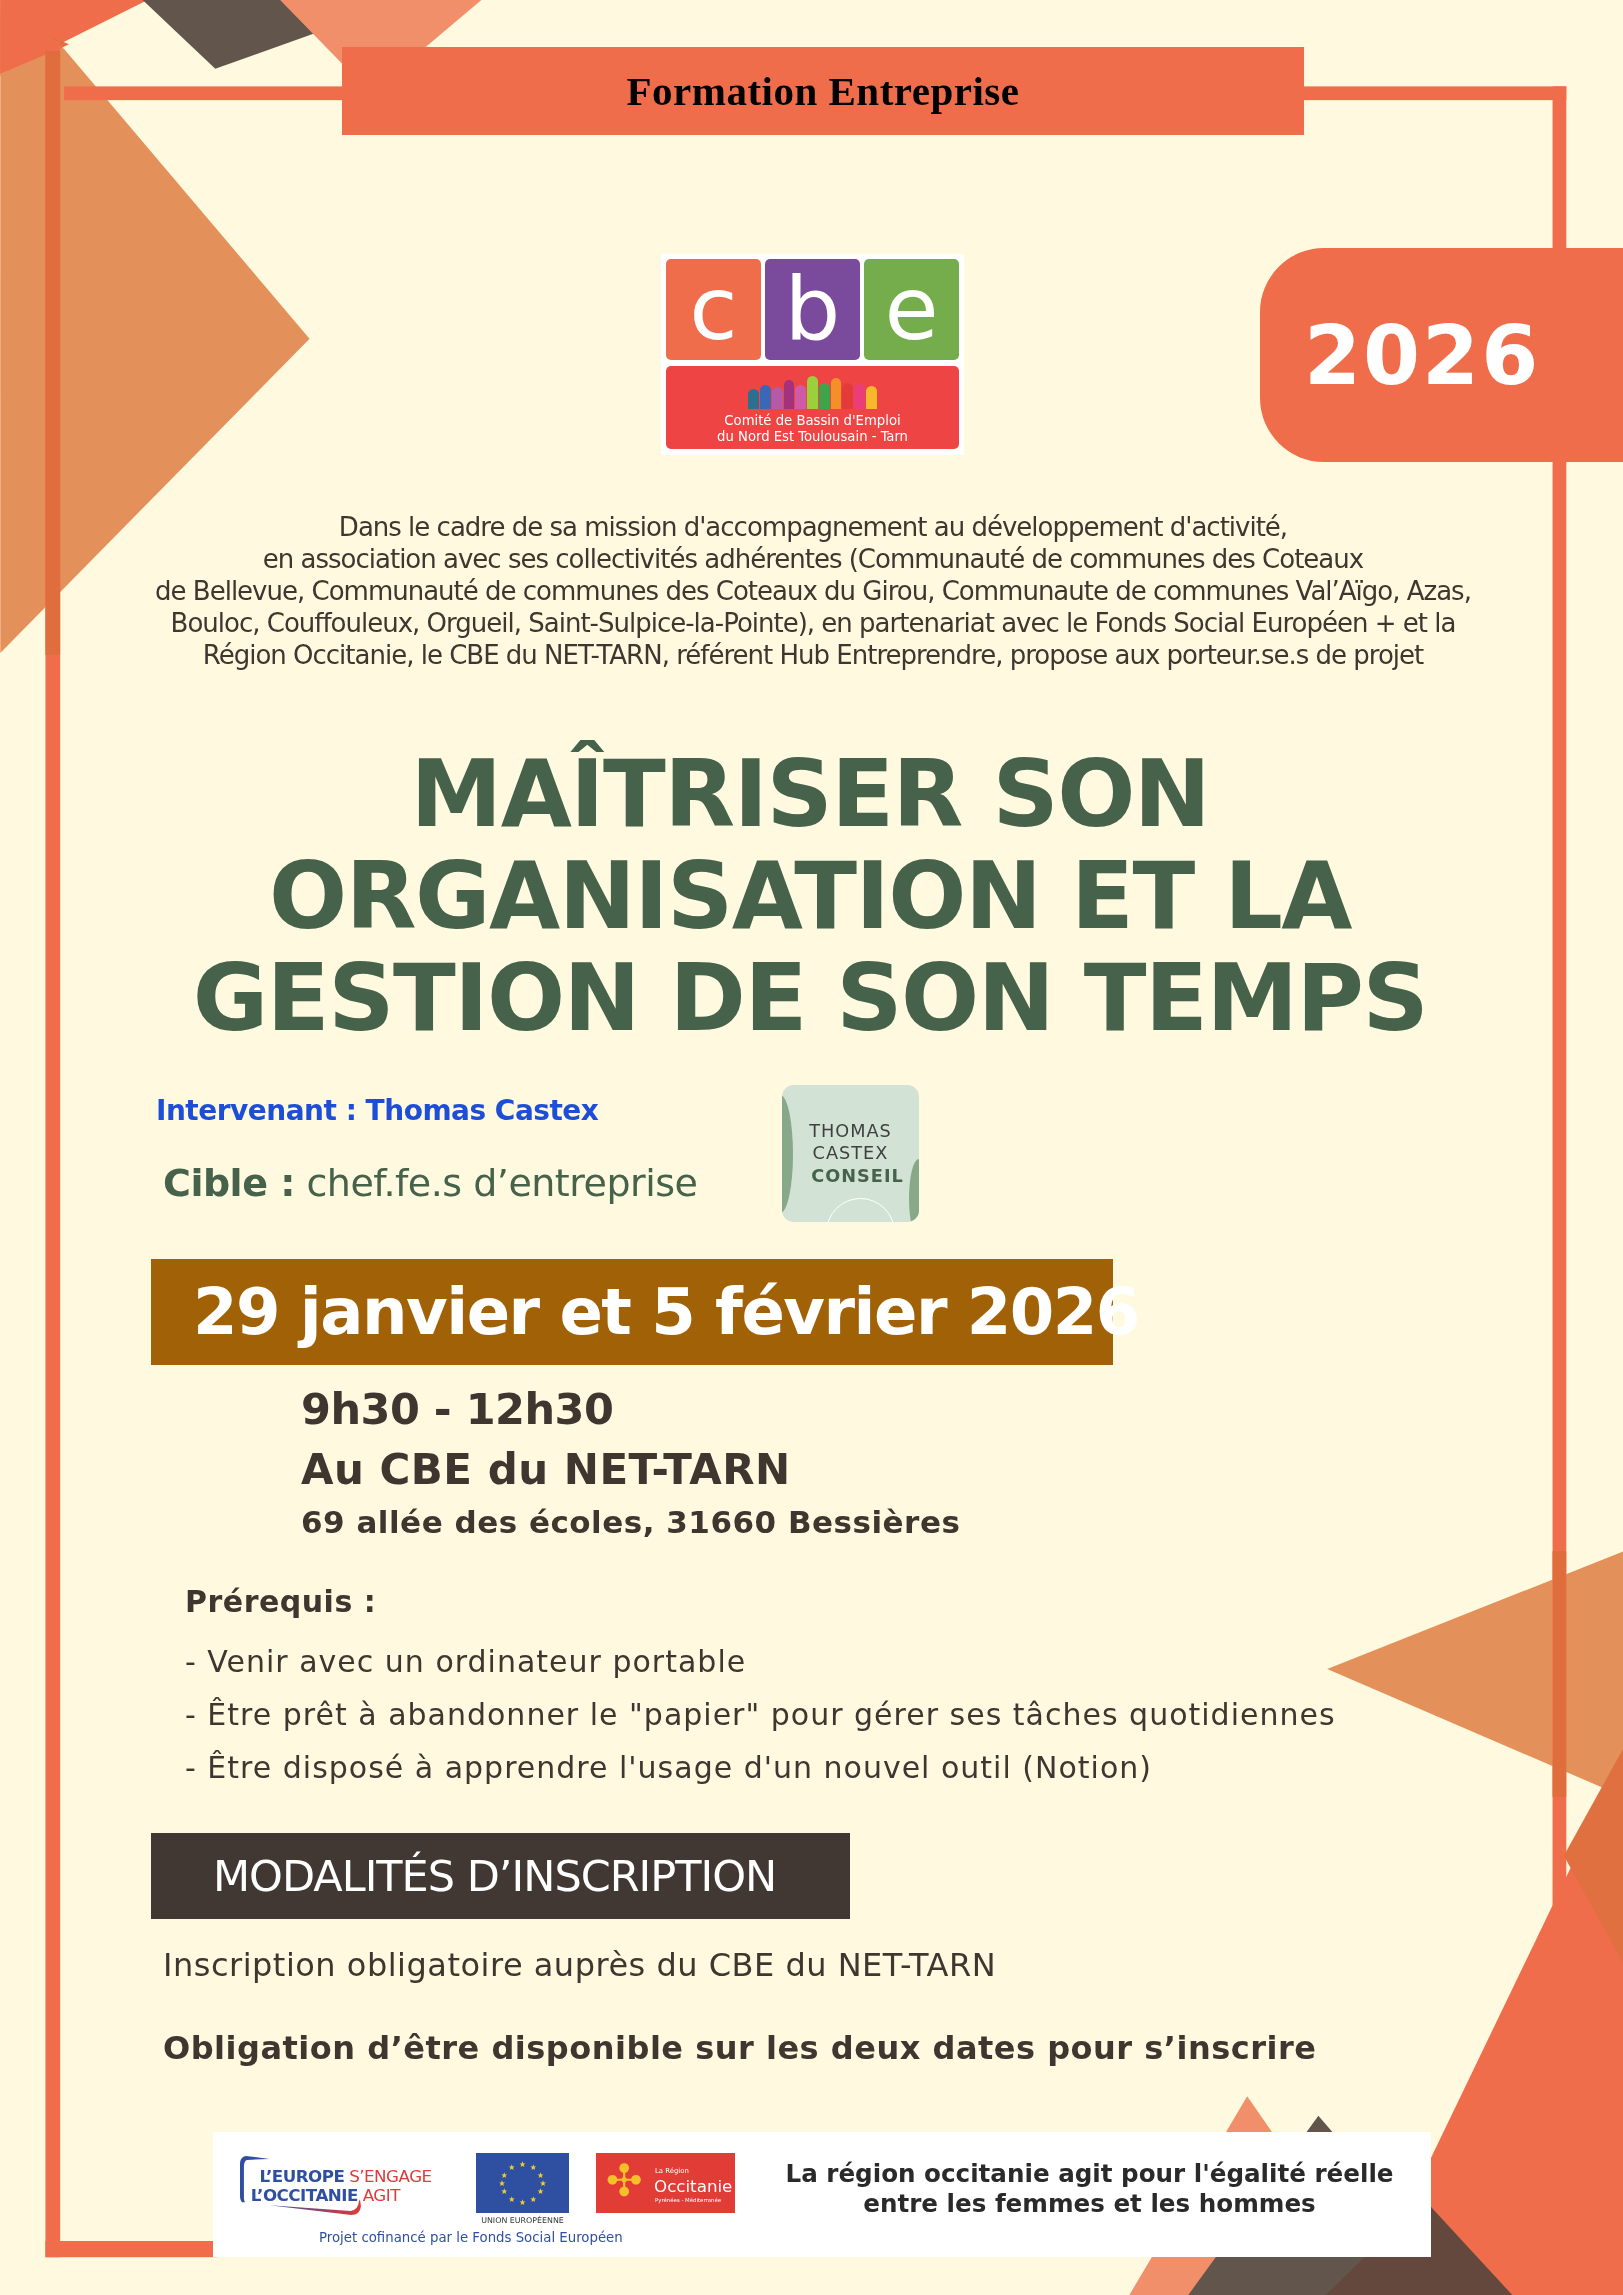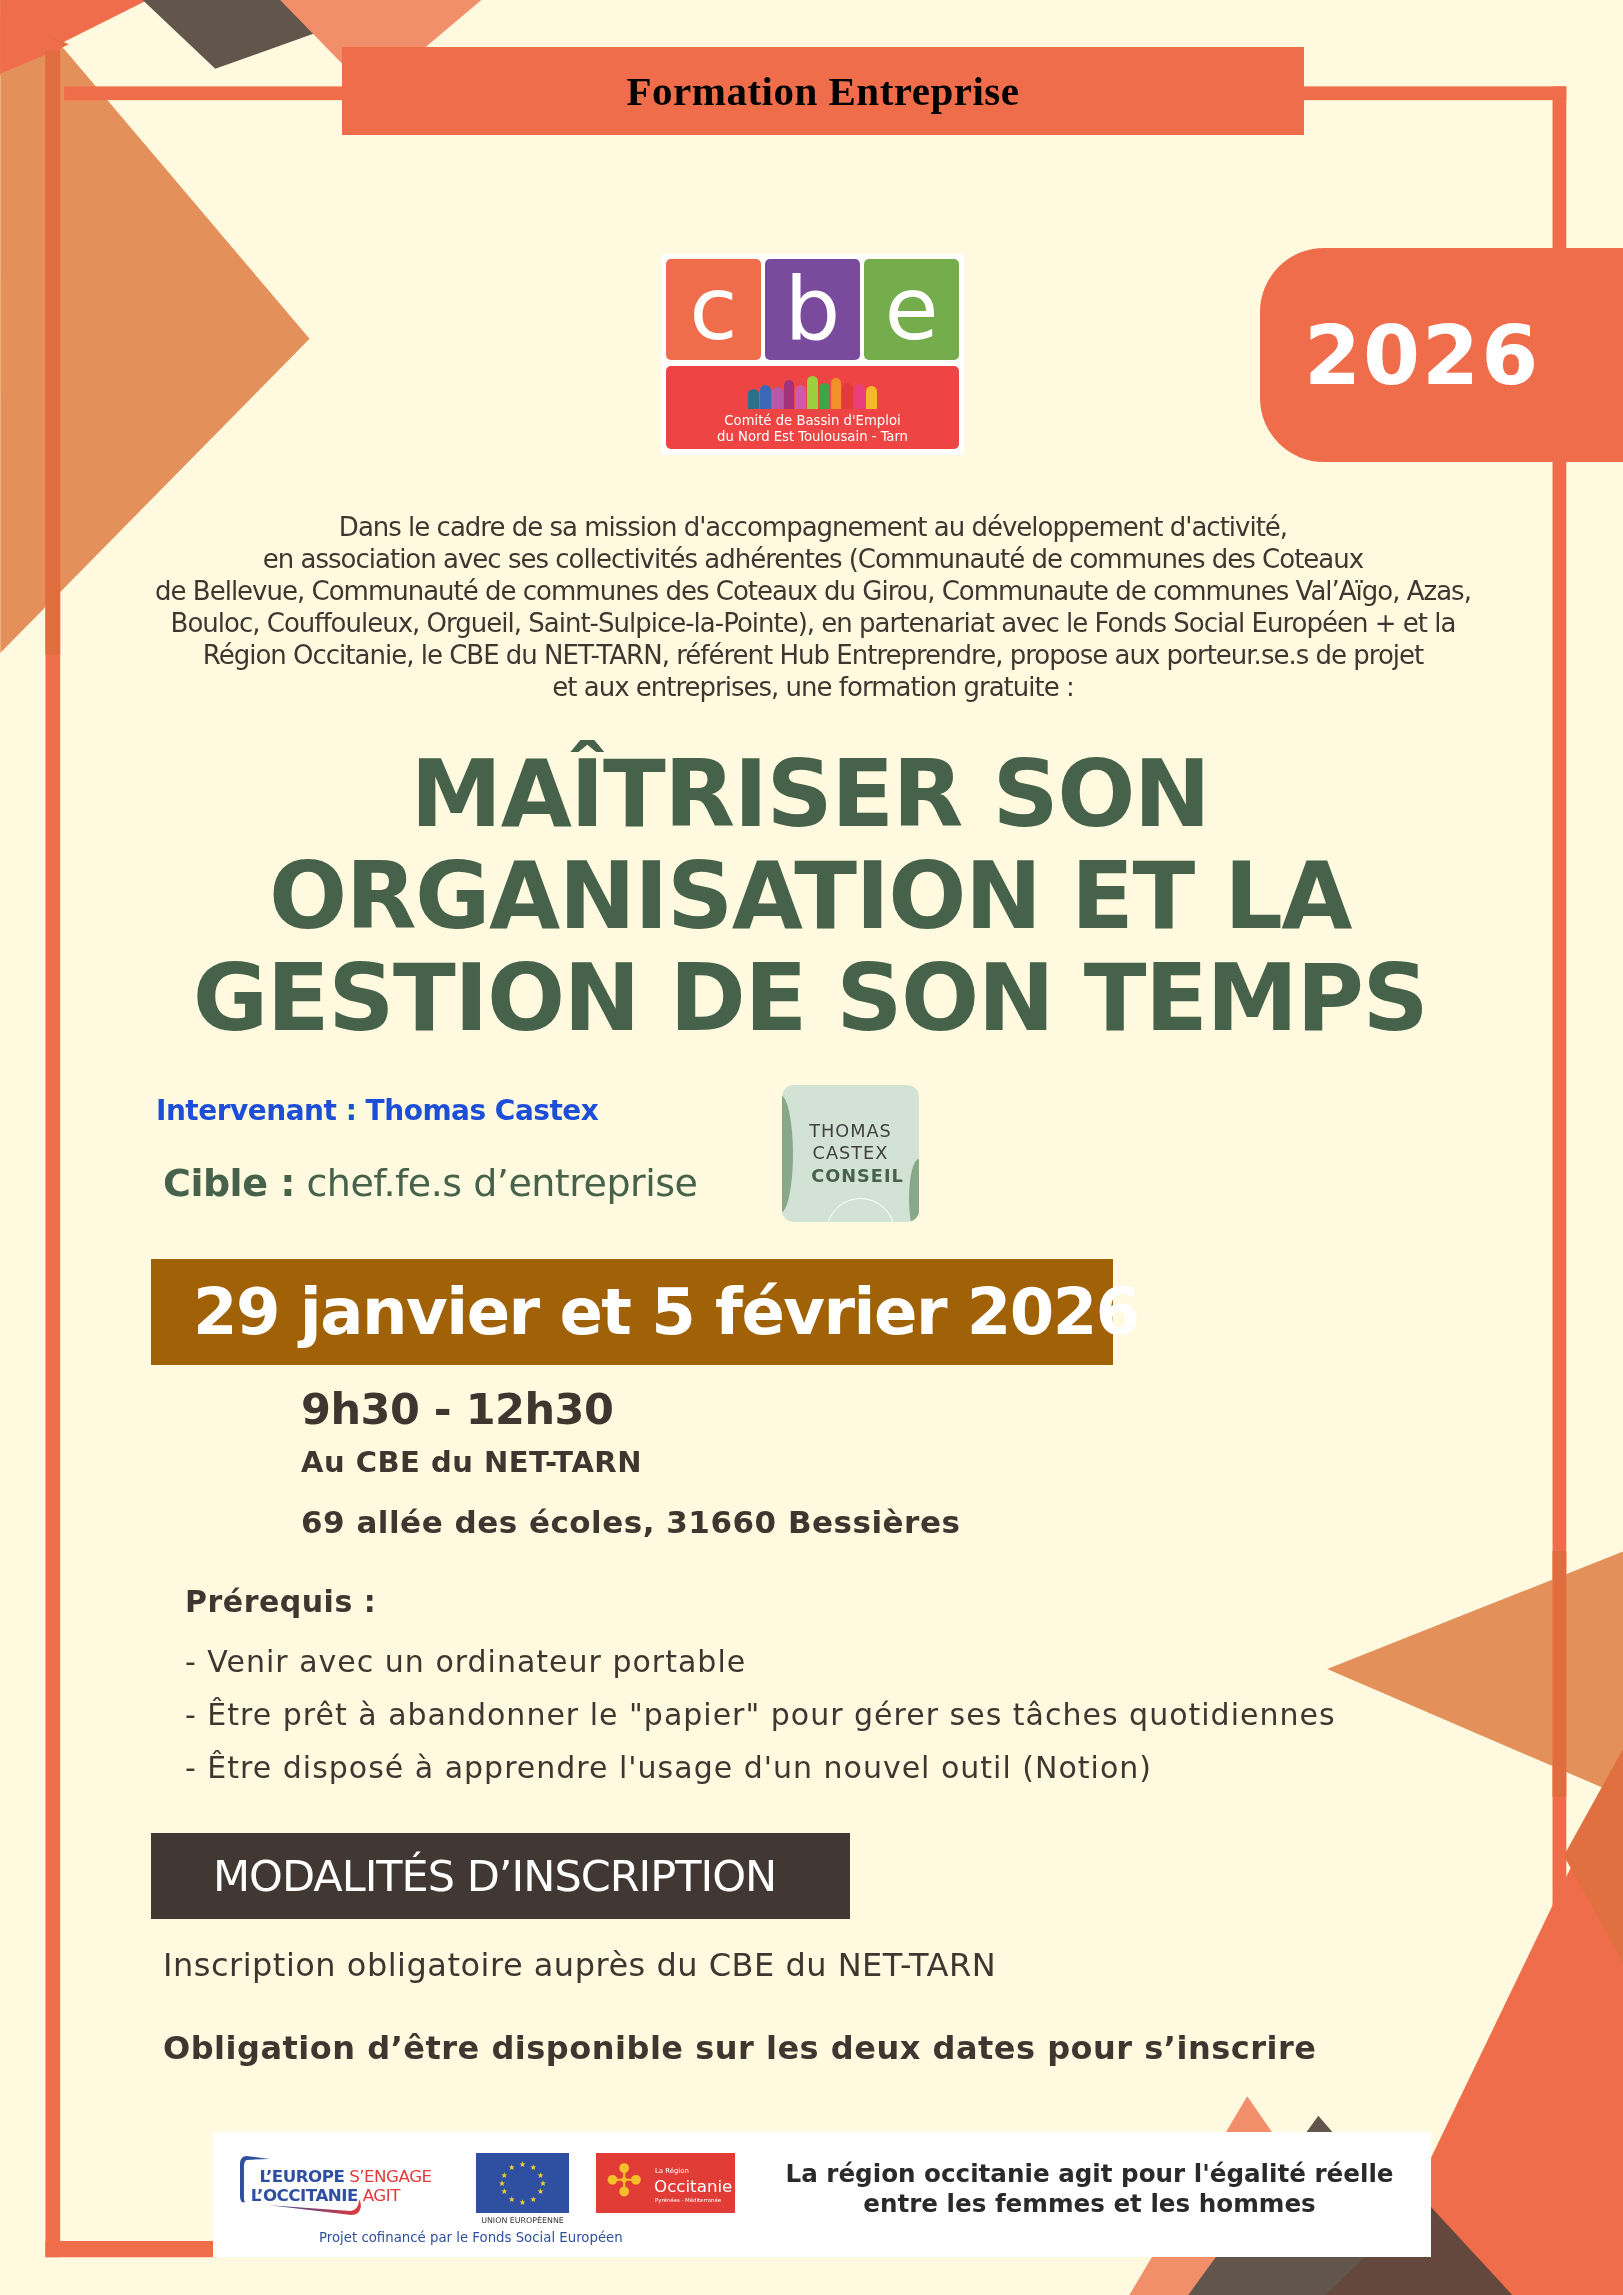--- a/index.html
+++ b/index.html
@@ -37,21 +37,21 @@
   .tc-logo .ln { font-size:17.7px; color:#3f3f3f; letter-spacing:1px; line-height:22.6px; font-family:"DejaVu Sans", sans-serif; }
   .tc-logo .ln.b { color:#46624a; font-weight:bold;margin-left:14px; }
   .tc-logo .edge-l { position:absolute; left:-14.7px; top:9.8px; width:25.5px; height:118px; border-radius:50%; background:#87a889; }
   .tc-logo .edge-r { position:absolute; right:-9.8px; top:74px; width:19.6px; height:79px; border-radius:50%; background:#87a889; }
   .tc-logo .arc { position:absolute; left:44px; top:113px; width:69px; height:69px; border:1.5px solid #fff; border-radius:50%; }
 
   .date-band { left:151px; top:1259px; width:962px; height:106px; background:#a16207; display:flex; align-items:center; padding-left:42px; }
   .date-band span { color:#fff; font-size:64px; font-weight:bold; letter-spacing:-1.5px; white-space:nowrap; }
 
   .time { left:301px; top:1384px; font-size:43px; font-weight:bold; color:#3f3630; white-space:nowrap; letter-spacing:-0.5px; }
-  .place { left:301px; top:1445px; font-size:29px; font-weight:bold; color:#3f3630; white-space:nowrap; letter-spacing:0.5px; }
+  .place { left:301px; top:1445px; font-size:42px; font-weight:bold; color:#3f3630; white-space:nowrap; letter-spacing:0.5px; }
   .address { left:301px; top:1504px; font-size:31px; font-weight:bold; color:#3f3630; white-space:nowrap; letter-spacing:0.5px; }
 
   .prereq-title { left:185px; top:1584px; font-size:30px; font-weight:bold; color:#3f3630; white-space:nowrap; letter-spacing:0.5px; }
   .prereq-list { left:185px; top:1635px; font-size:30px; color:#3f3630; line-height:53px; list-style:none; letter-spacing:1px; }
   .prereq-list li { white-space:nowrap; }
 
   .modal-band { left:151px; top:1833px; width:699px; height:86px; background:#413833; display:flex; align-items:center; padding-left:62px; }
   .modal-band span { color:#fff; font-size:43px; white-space:nowrap; letter-spacing:-1px; }
 
   .contact { left:163px; top:1942px; font-size:32px; color:#3f3630; line-height:47px; letter-spacing:0.5px; }
@@ -138,21 +138,20 @@
     <div class="cbe-sub">du Nord Est Toulousain - Tarn</div>
   </div>
 </div>
 
 <div class="abs intro">
   <div>Dans le cadre de sa mission d'accompagnement au développement d'activité,</div>
   <div>en association avec ses collectivités adhérentes (Communauté de communes des Coteaux</div>
   <div>de Bellevue, Communauté de communes des Coteaux du Girou, Communaute de communes Val’Aïgo, Azas,</div>
   <div>Bouloc, Couffouleux, Orgueil, Saint-Sulpice-la-Pointe), en partenariat avec le Fonds Social Européen + et la</div>
   <div>Région Occitanie, le CBE du NET-TARN, référent Hub Entreprendre, propose aux porteur.se.s de projet</div>
-  <div>et aux entreprises, une formation gratuite :</div>
 </div>
 
 <div class="abs title">
   <div>MAÎTRISER SON</div>
   <div>ORGANISATION ET LA</div>
   <div>GESTION DE SON TEMPS</div>
 </div>
 
 <div class="abs speaker">Intervenant : Thomas Castex</div>
 <div class="abs target">

